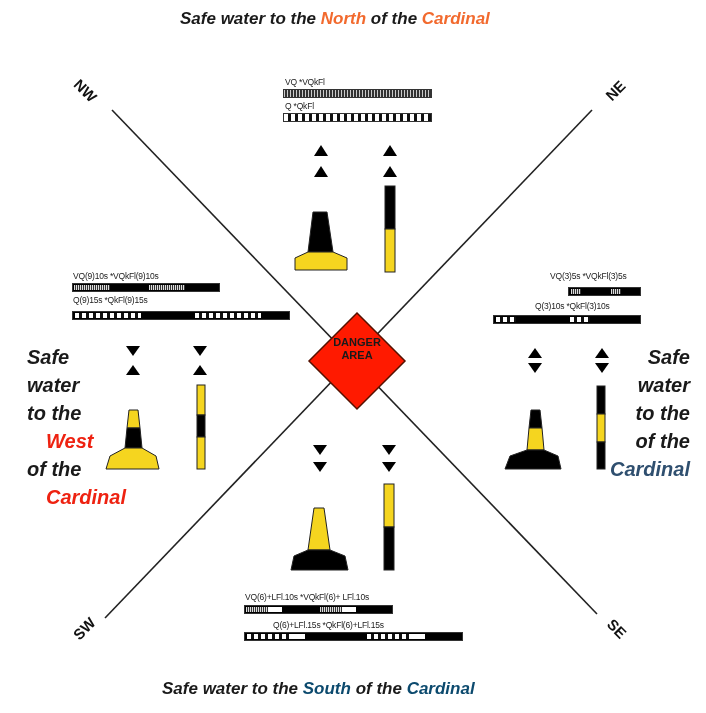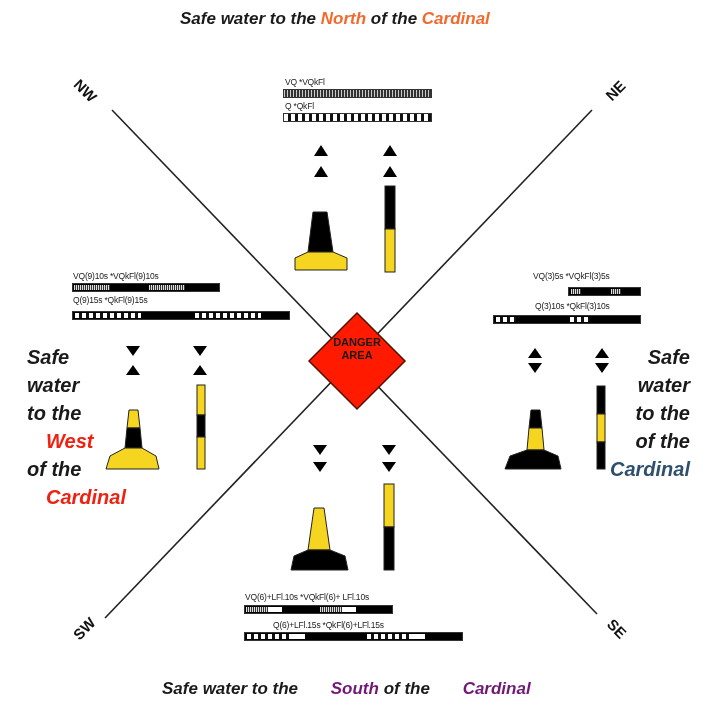--- a/index.html
+++ b/index.html
@@ -1,21 +1,21 @@
 <!DOCTYPE html>
 <html><head>
   <meta charset="utf-8">
   <style>
     html, body { margin: 0; padding: 0; background: #ffffff; }
     body { width: 706px; height: 713px; position: relative; overflow: hidden;
            font-family: "Liberation Sans", sans-serif; }
     .abs { position: absolute; }
     .title { font-weight: bold; font-style: italic; font-size: 17px; color: #1a1a1a; white-space: nowrap; }
     .north-accent { color: #f26a2e; }
-    .south-accent { color: #701a75; margin-left: 28px; }
+    .south-accent { color: #0c4a6e; }
     .west-accent { color: #ee2211; margin-left: 19px; }
     .east-accent { color: #2f4f6f; }
     .side-text { font-weight: bold; font-style: italic; font-size: 20px; line-height: 28px; color: #1a1a1a; }
     .side-text.right { text-align: right; }
     .compass { font-weight: bold; font-size: 15px; color: #111; }
     .lbl { font-size: 8.5px; color: #222; white-space: nowrap; letter-spacing: -0.2px; }
     .bar { position: absolute; height: 9px; background: #000; border: 1px solid #333; box-sizing: border-box; }
     .bar.vq { background: repeating-linear-gradient(90deg,#ccc 0 1px,#333 1px 3px); }
     .bar.q { background: repeating-linear-gradient(90deg,#fff 0 4px,#111 4px 7px); }
     .danger-text { font-weight: bold; font-size: 11px; color: #1a1a1a; text-align: center; line-height: 13px; }
@@ -143,21 +143,21 @@
 <div class="bar" style="left:72px; top:283px; width:148px;">
   <div style="position:absolute;left:1px;top:1px;width:36px;height:5px;background:repeating-linear-gradient(90deg,#ddd 0 1px,#333 1px 2px);"></div>
   <div style="position:absolute;left:76px;top:1px;width:36px;height:5px;background:repeating-linear-gradient(90deg,#ddd 0 1px,#333 1px 2px);"></div>
 </div>
 <div class="abs lbl" style="left:73px; top:295px;">Q(9)15s   *QkFl(9)15s</div>
 <div class="bar" style="left:72px; top:311px; width:218px;">
   <div style="position:absolute;left:2px;top:1px;width:66px;height:5px;background:repeating-linear-gradient(90deg,#fff 0 4px,#111 4px 7px);"></div>
   <div style="position:absolute;left:122px;top:1px;width:66px;height:5px;background:repeating-linear-gradient(90deg,#fff 0 4px,#111 4px 7px);"></div>
 </div>
 
-<div class="abs lbl" style="left:533px; top:271px;">VQ(3)5s   *VQkFl(3)5s</div>
+<div class="abs lbl" style="left:550px; top:271px;">VQ(3)5s   *VQkFl(3)5s</div>
 <div class="bar" style="left:568px; top:287px; width:73px;">
   <div style="position:absolute;left:2px;top:1px;width:10px;height:5px;background:repeating-linear-gradient(90deg,#ddd 0 1px,#333 1px 2px);"></div>
   <div style="position:absolute;left:42px;top:1px;width:10px;height:5px;background:repeating-linear-gradient(90deg,#ddd 0 1px,#333 1px 2px);"></div>
 </div>
 <div class="abs lbl" style="left:535px; top:301px;">Q(3)10s   *QkFl(3)10s</div>
 <div class="bar" style="left:493px; top:315px; width:148px;">
   <div style="position:absolute;left:2px;top:1px;width:20px;height:5px;background:repeating-linear-gradient(90deg,#fff 0 4px,#111 4px 7px);"></div>
   <div style="position:absolute;left:76px;top:1px;width:20px;height:5px;background:repeating-linear-gradient(90deg,#fff 0 4px,#111 4px 7px);"></div>
 </div>
 

